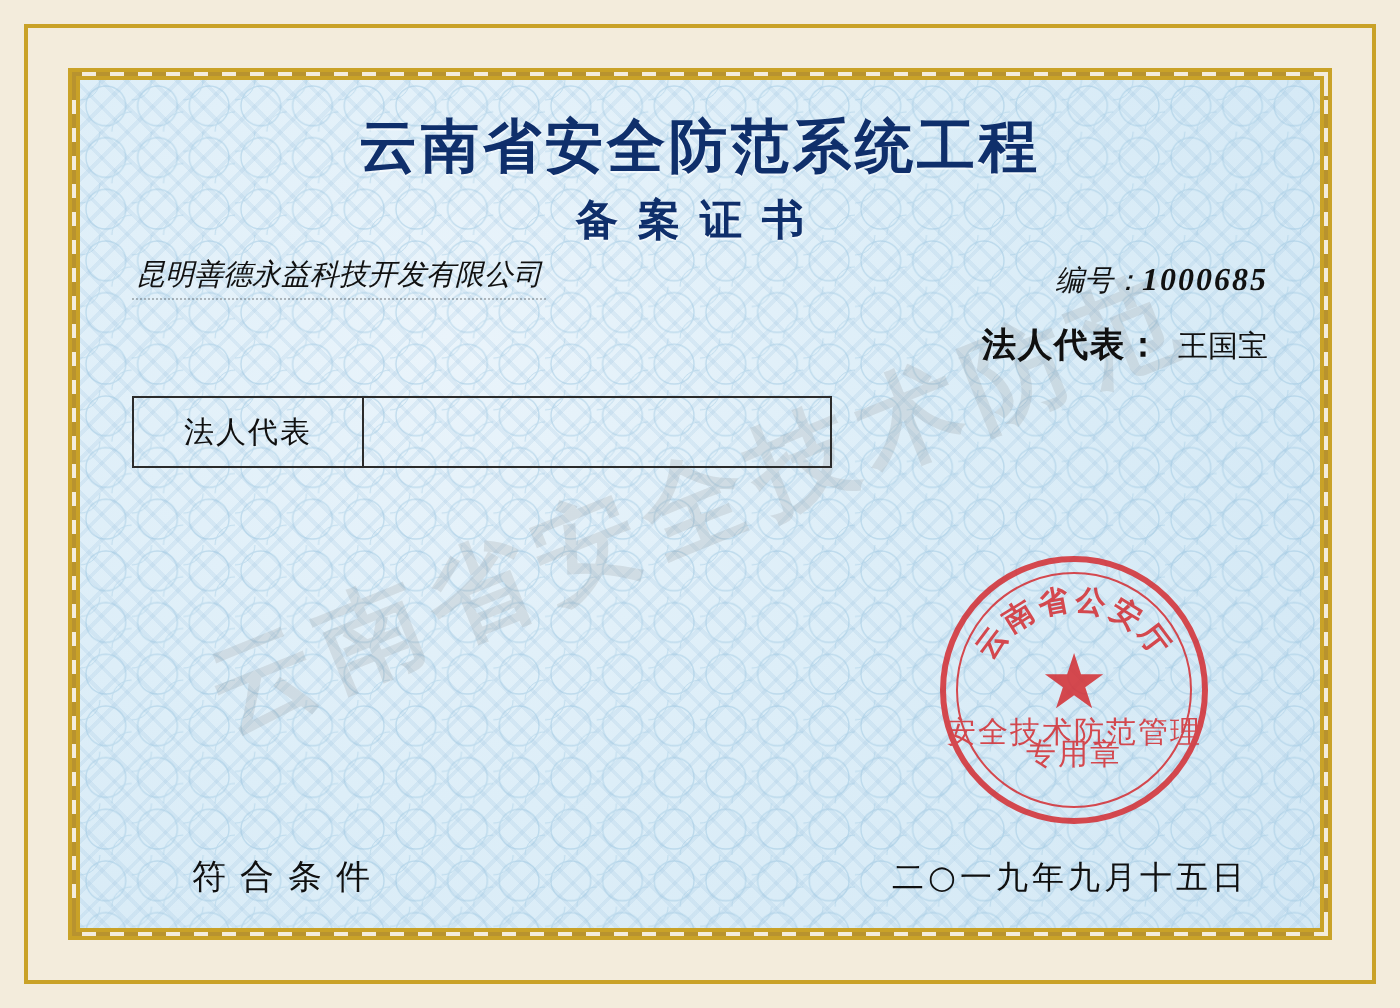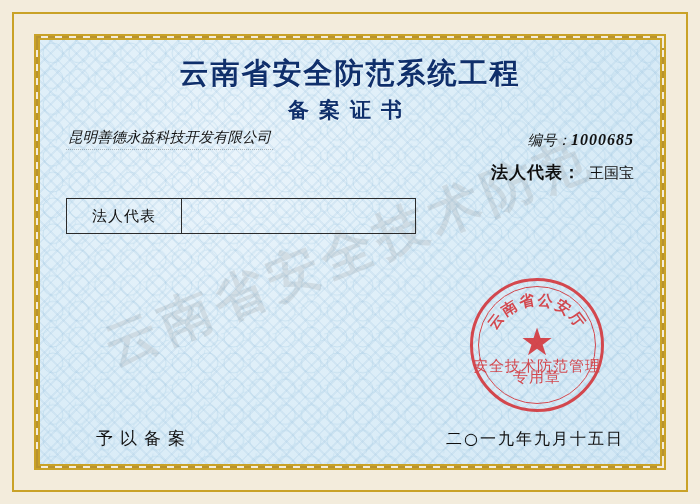--- a/index.html
+++ b/index.html
@@ -312,21 +312,21 @@
       <table class="audit-table">
         <tbody>
           <tr>
             <td class="label">法人代表</td>
             <td></td>
           </tr>
         </tbody>
       </table>
 
       <div class="footer">
-        <div class="valid-note">予以备案</div>
+        <div class="valid-note">符合条件</div>
         <div class="date-line">二○一九年九月十五日</div>
       </div>
 
       <div class="seal">
         <div class="seal-inner"></div>
         <svg class="arc-text" viewBox="0 0 128 128">
           <defs>
             <path id="sealArc" d="M 18,70 A 46,46 0 0 1 110,70"></path>
           </defs>
           <text text-anchor="middle">

